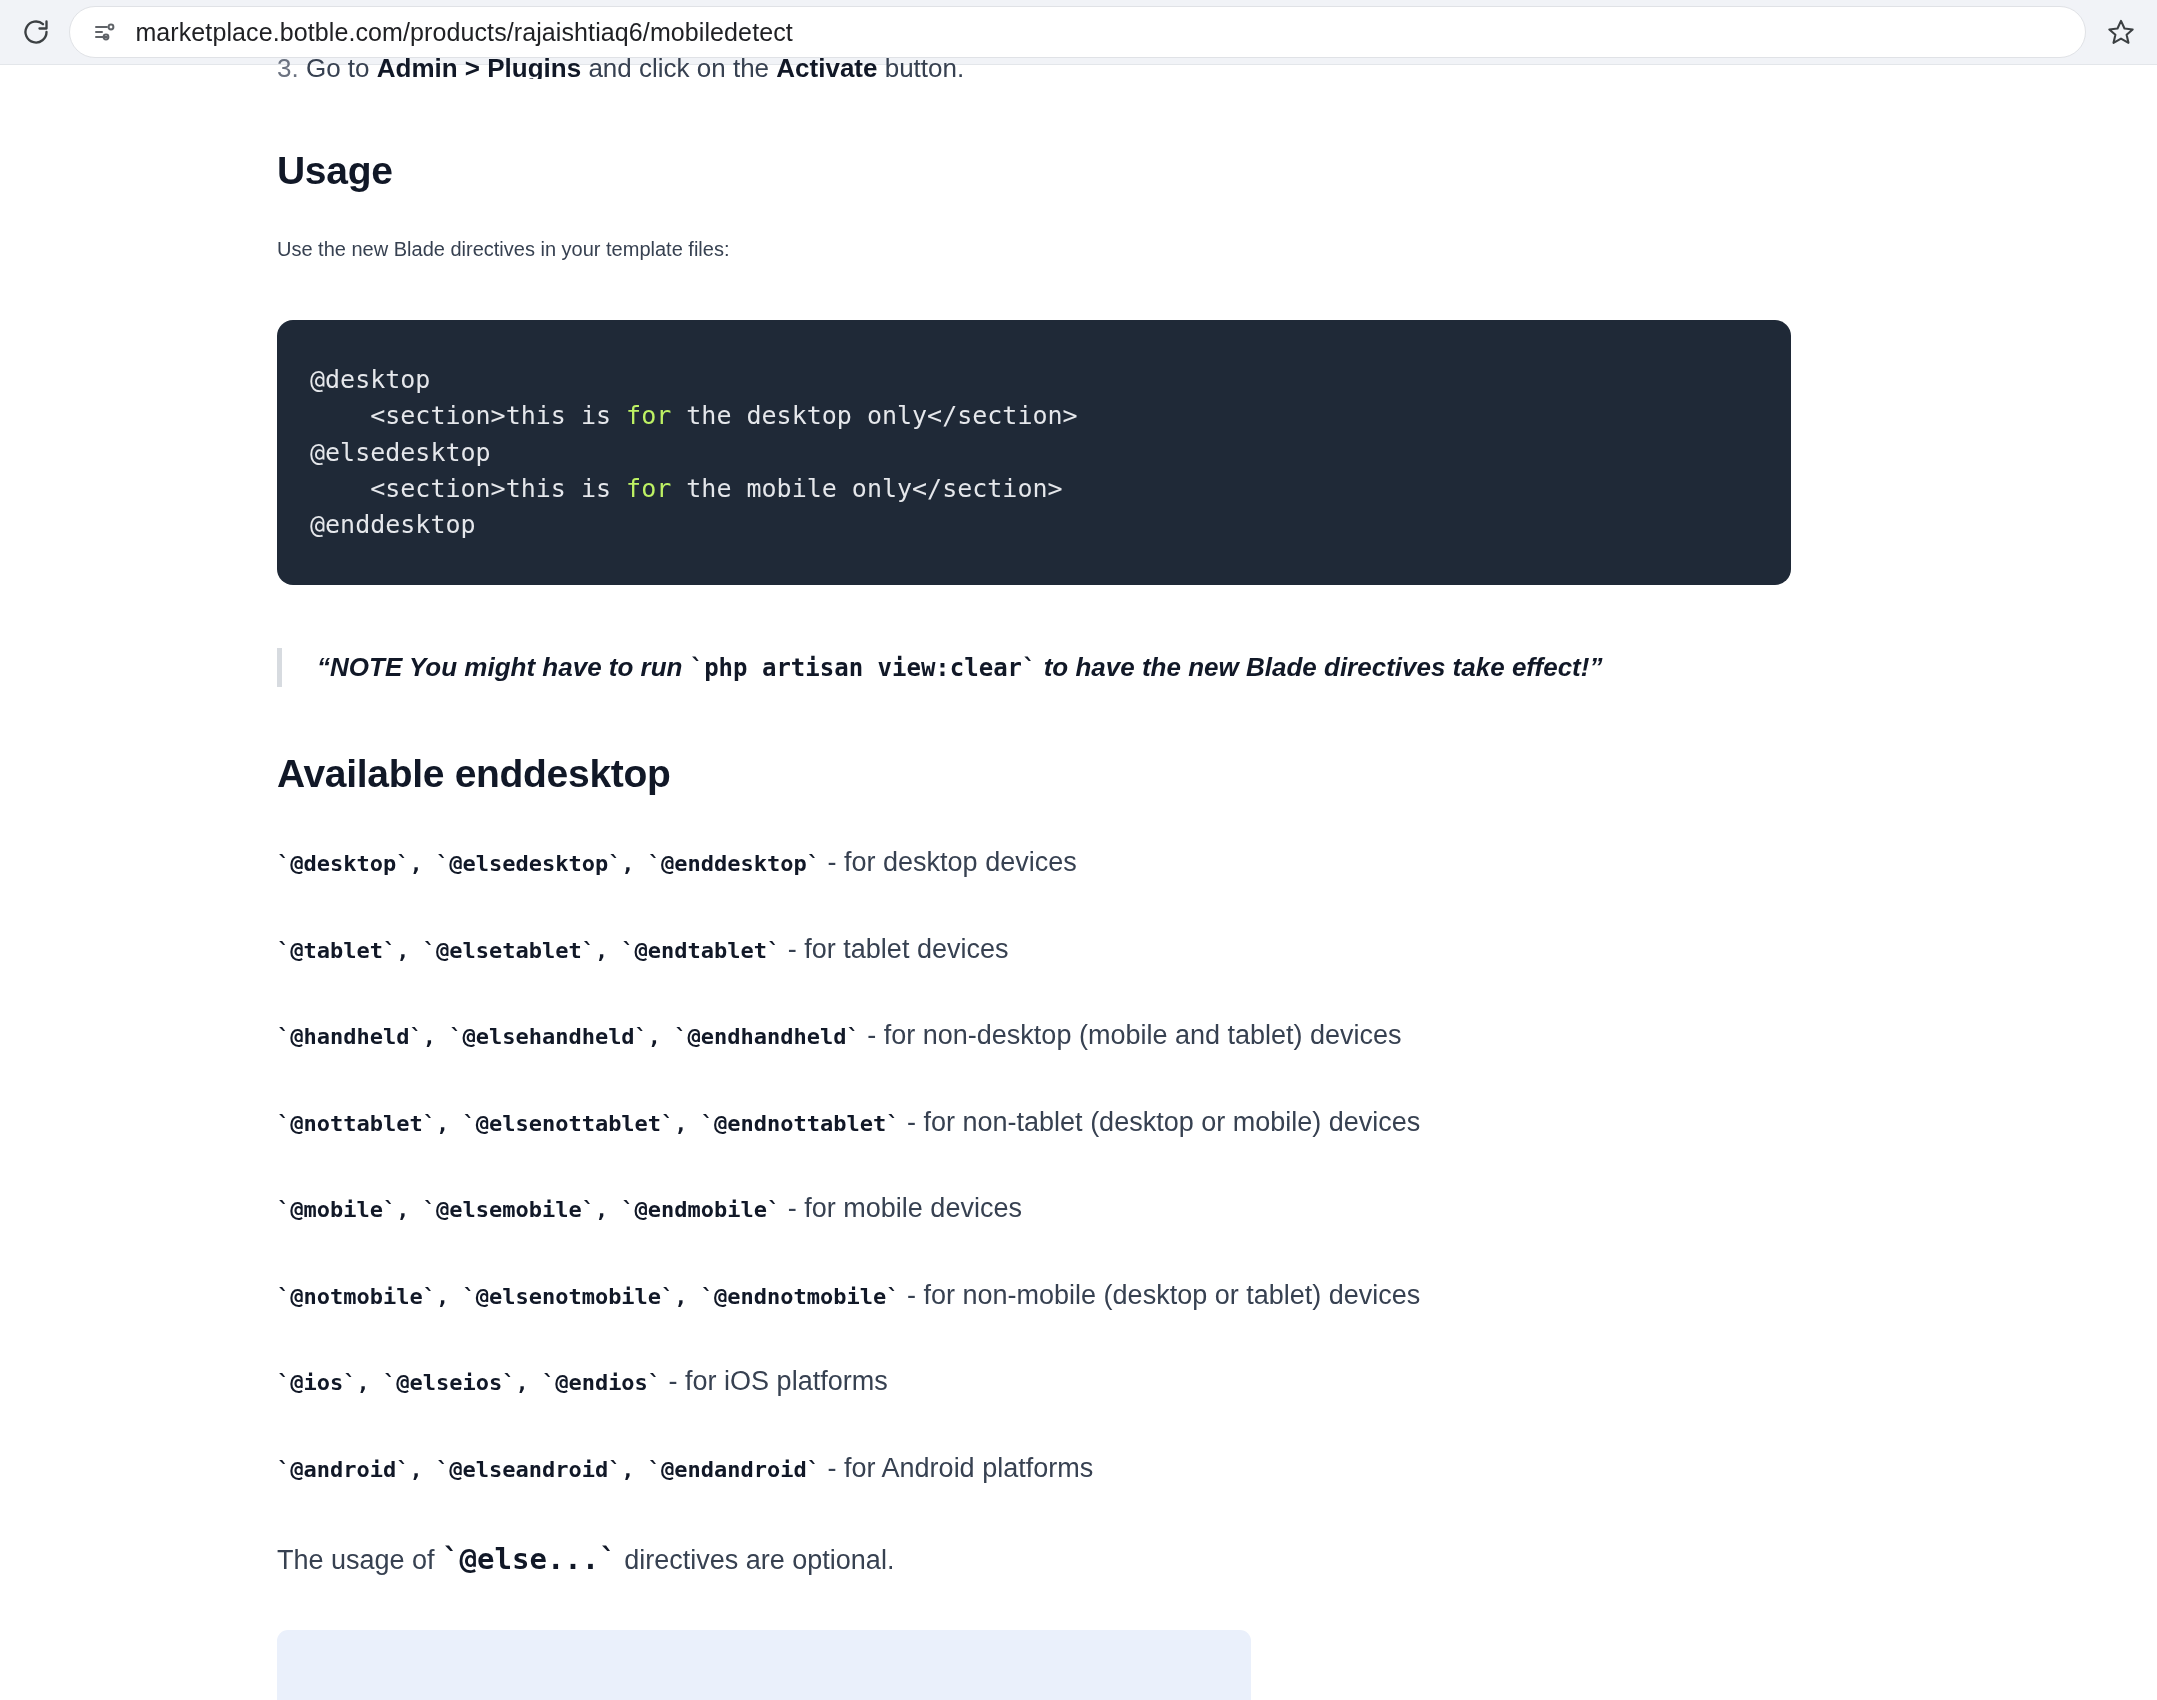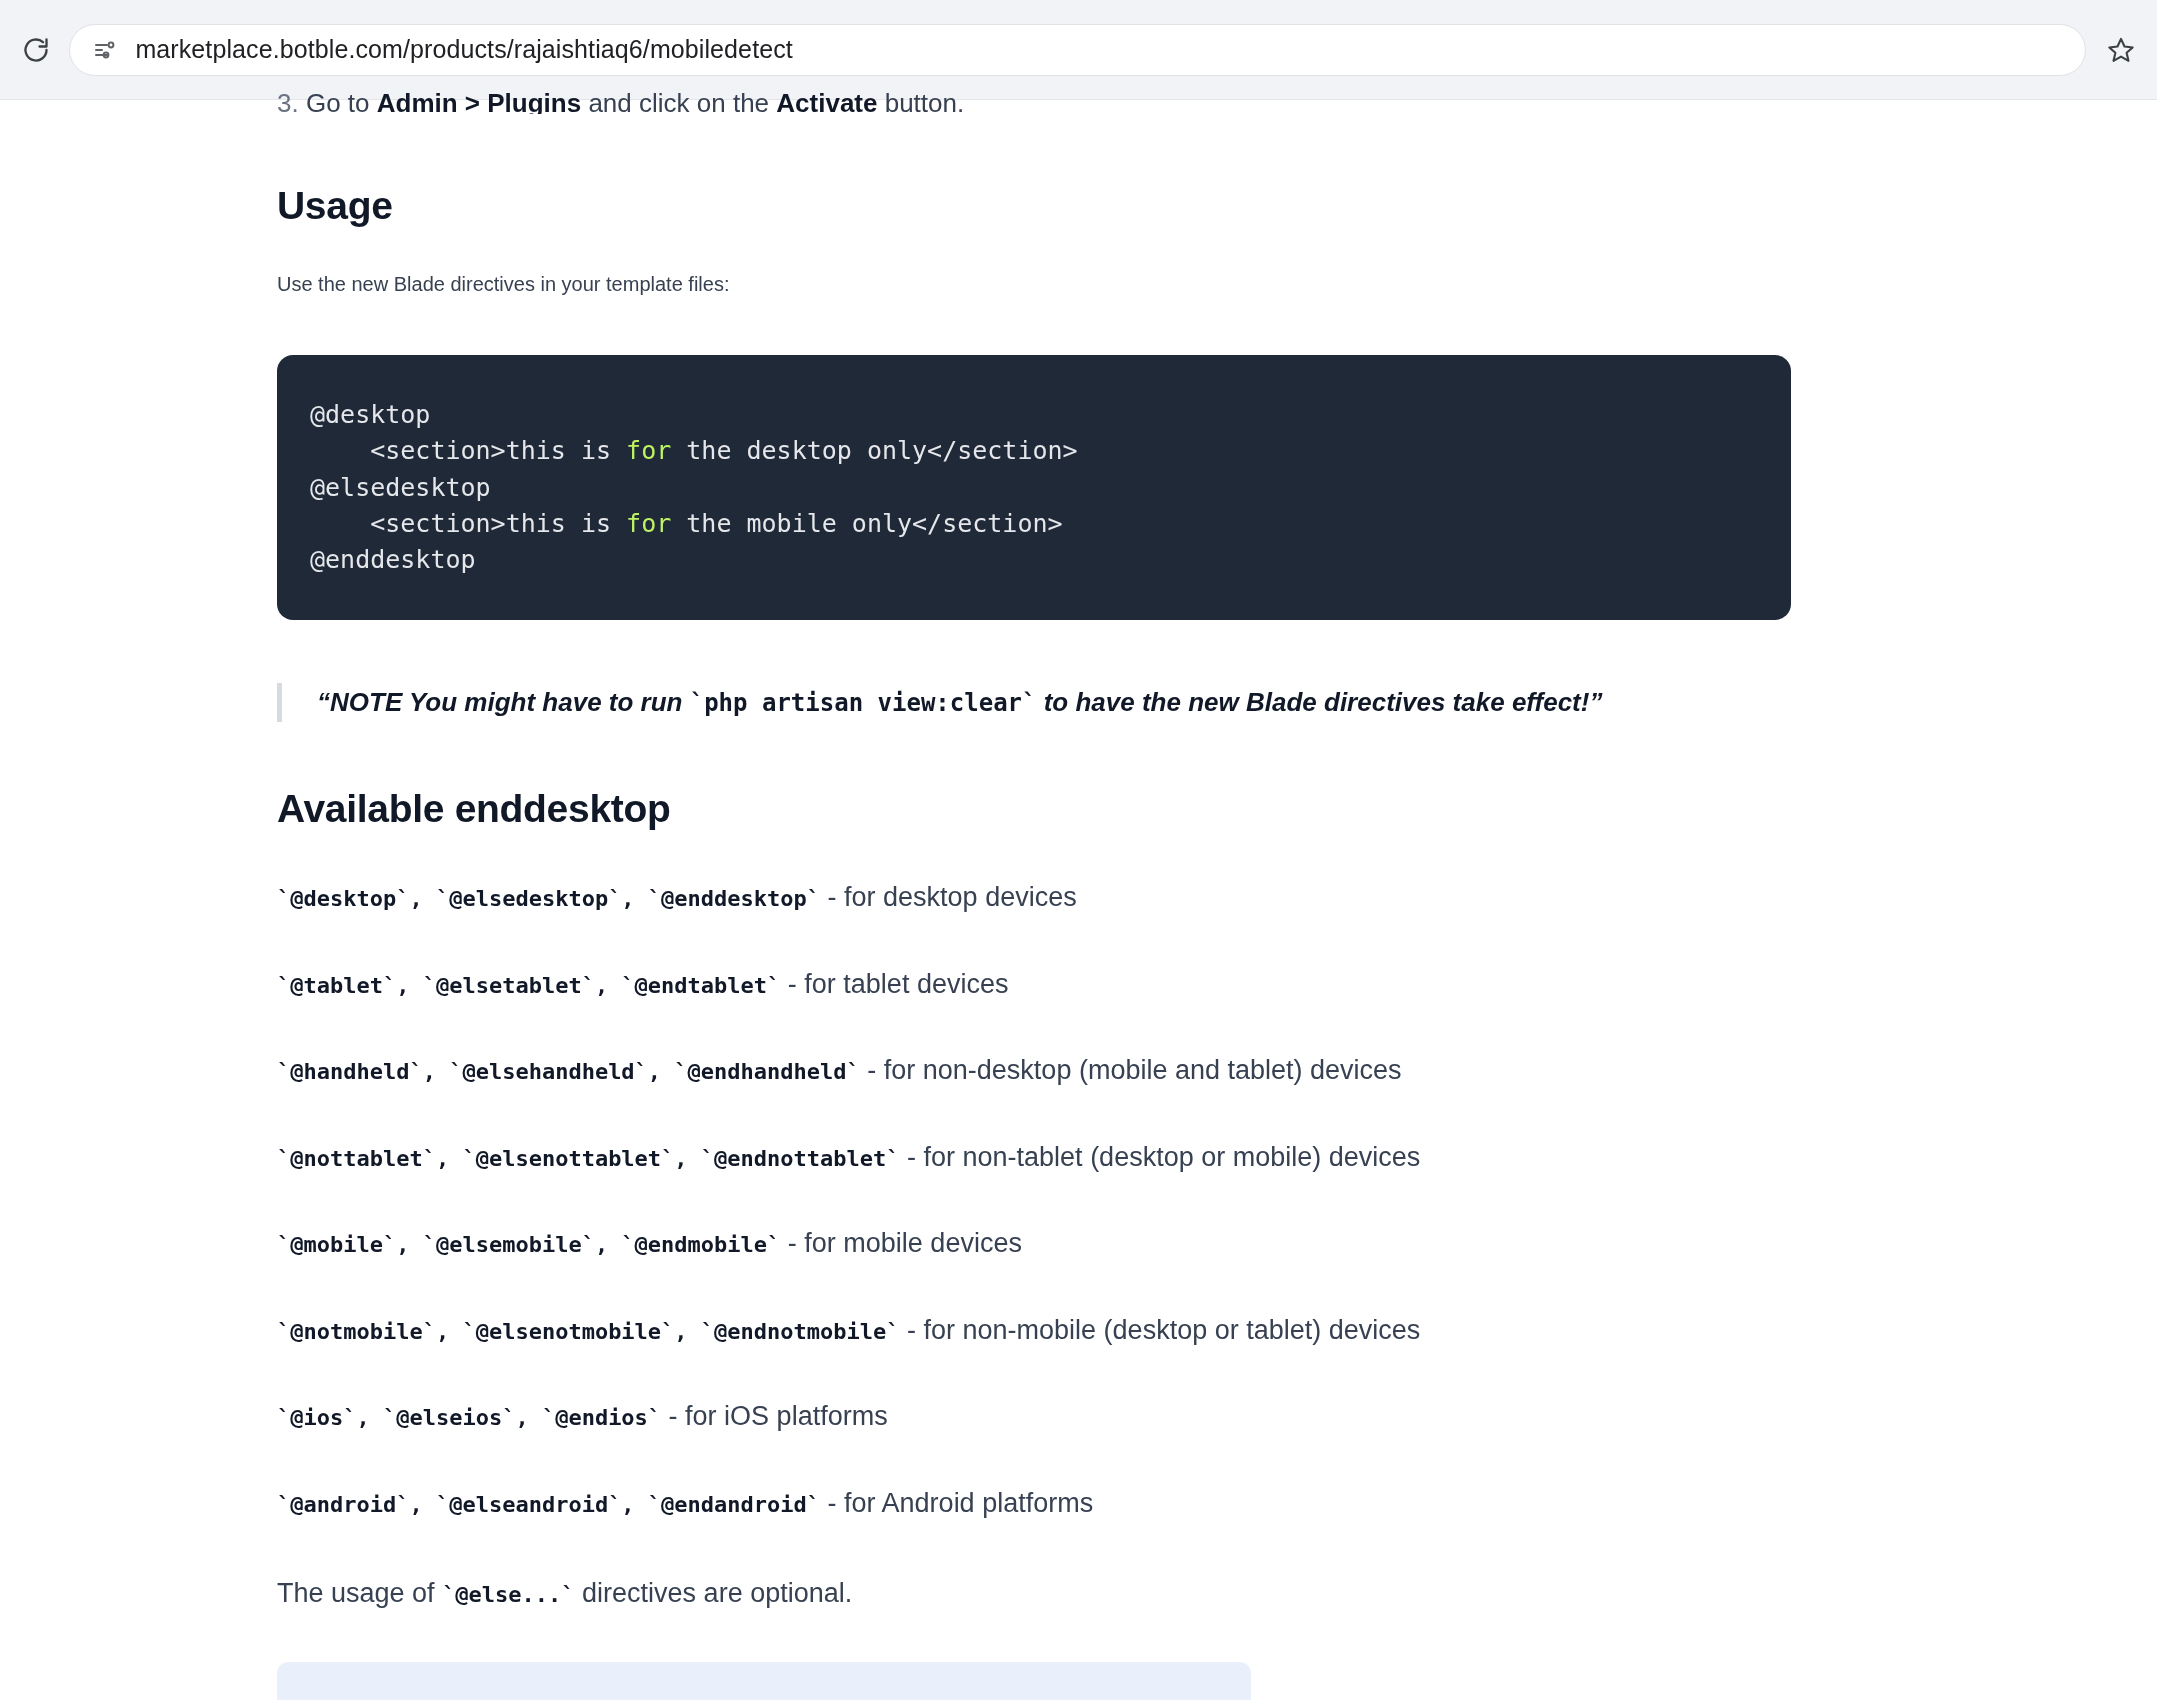--- a/index.html
+++ b/index.html
@@ -9,21 +9,21 @@
     width: 2158px;
   }
   body {
     font-family: "Liberation Sans", sans-serif;
     color: #1f2937;
     -webkit-font-smoothing: antialiased;
   }
 
   
   .browser-bar {
-    height: 100px;
+    height: 65px;
     background: #f1f3f7;
     display: flex;
     align-items: center;
     padding: 0 16.6px;
     box-sizing: border-box;
     border-bottom: 0.9px solid #e3e6ea;
   }
   .reload-icon {
     width: 39px;
     height: 39px;
@@ -171,21 +171,21 @@
 
   .closing-note {
     font-size: 27px;
     color: #374151;
     margin-top: 50px;
     line-height: 1.5;
   }
   .closing-note code {
     font-family: "DejaVu Sans Mono", monospace;
     font-weight: 700;
-    font-size: 22px;
+    font-size: 29px;
     color: #111827;
   }
 
   .bottom-panel {
     margin-top: 48px;
     width: 974px;
     height: 85px;
     background: #eaf0fb;
     border-radius: 11px 11px 0 0;
   }

